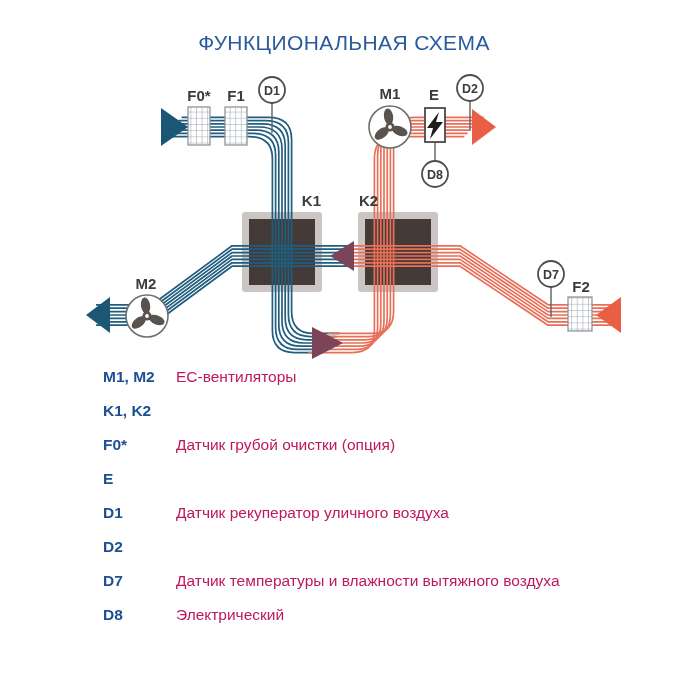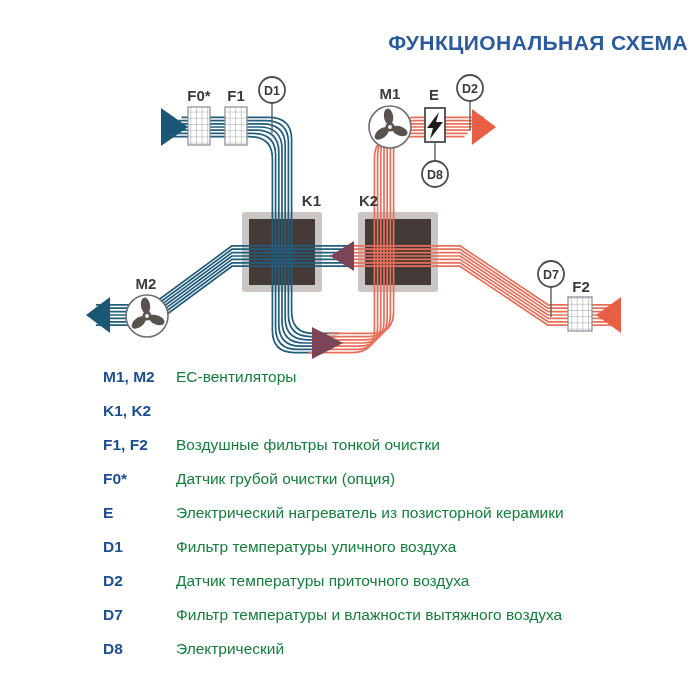--- a/index.html
+++ b/index.html
@@ -1,28 +1,28 @@
 <!DOCTYPE html>
 <html><head>
 <meta charset="utf-8">
 <style>
   html,body{margin:0;padding:0;}
   body{
     width:700px;height:700px;overflow:hidden;background:#ffffff;position:relative;
     font-family:"Liberation Sans", sans-serif;
   }
   .page-title{
-    position:absolute;top:31px;left:0;width:688px;text-align:right;
-    font-size:21px;font-weight:700;letter-spacing:.4px;color:#2a5b9e;
+    position:absolute;top:31px;left:0;width:688px;text-align:center;
+    font-size:21px;font-weight:400;letter-spacing:.4px;color:#2a5b9e;
   }
   .diagram-svg{position:absolute;top:0;left:0;}
   .legend{position:absolute;top:368px;left:103px;width:560px;}
   .legend-row{display:flex;align-items:baseline;height:34px;}
   .legend-key{flex:0 0 73px;font-size:15.5px;font-weight:700;color:#1d4f93;}
-  .legend-desc{font-size:15.5px;font-weight:400;color:#15803d;}
+  .legend-desc{font-size:15.5px;font-weight:400;color:#be185d;}
 </style>
 </head>
 <body>
 
 <div class="page-title">ФУНКЦИОНАЛЬНАЯ СХЕМА</div>
 
 <svg class="diagram-svg" width="700" height="700" viewBox="0 0 700 700">
   <defs>
     <pattern id="filtergrid" width="5.6" height="6.2" patternUnits="userSpaceOnUse">
       <path d="M5.6 0H0V6.2" fill="none" stroke="#959ca3" stroke-width="1"></path>
@@ -165,40 +165,34 @@
 
 <div class="legend">
   <div class="legend-row">
     <span class="legend-key">M1, M2</span>
     <span class="legend-desc">ЕС-вентиляторы</span>
   </div>
   <div class="legend-row">
     <span class="legend-key">K1, K2</span>
   </div>
   <div class="legend-row">
-    <span class="legend-key">F1, F2</span>
-    <span class="legend-desc">Воздушные фильтры тонкой очистки</span>
-  </div>
-  <div class="legend-row">
     <span class="legend-key">F0*</span>
     <span class="legend-desc">Датчик грубой очистки (опция)</span>
   </div>
   <div class="legend-row">
     <span class="legend-key">E</span>
-    <span class="legend-desc">Электрический нагреватель из позисторной керамики</span>
   </div>
   <div class="legend-row">
     <span class="legend-key">D1</span>
-    <span class="legend-desc">Фильтр температуры уличного воздуха</span>
+    <span class="legend-desc">Датчик рекуператор уличного воздуха</span>
   </div>
   <div class="legend-row">
     <span class="legend-key">D2</span>
-    <span class="legend-desc">Датчик температуры приточного воздуха</span>
   </div>
   <div class="legend-row">
     <span class="legend-key">D7</span>
-    <span class="legend-desc">Фильтр температуры и влажности вытяжного воздуха</span>
+    <span class="legend-desc">Датчик температуры и влажности вытяжного воздуха</span>
   </div>
   <div class="legend-row">
     <span class="legend-key">D8</span>
     <span class="legend-desc">Электрический</span>
   </div>
 </div>
 
 </body></html>

